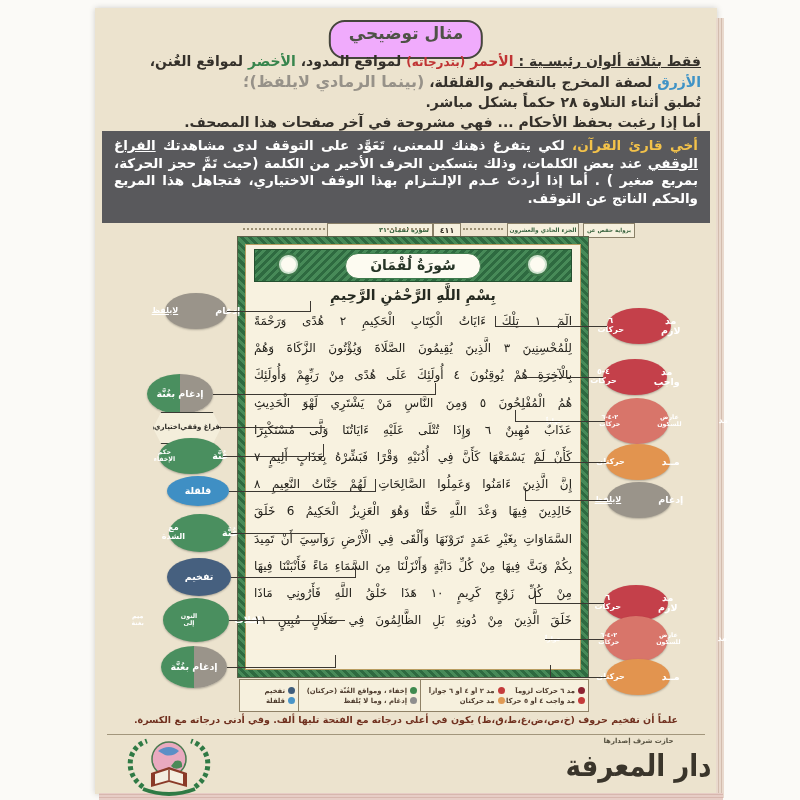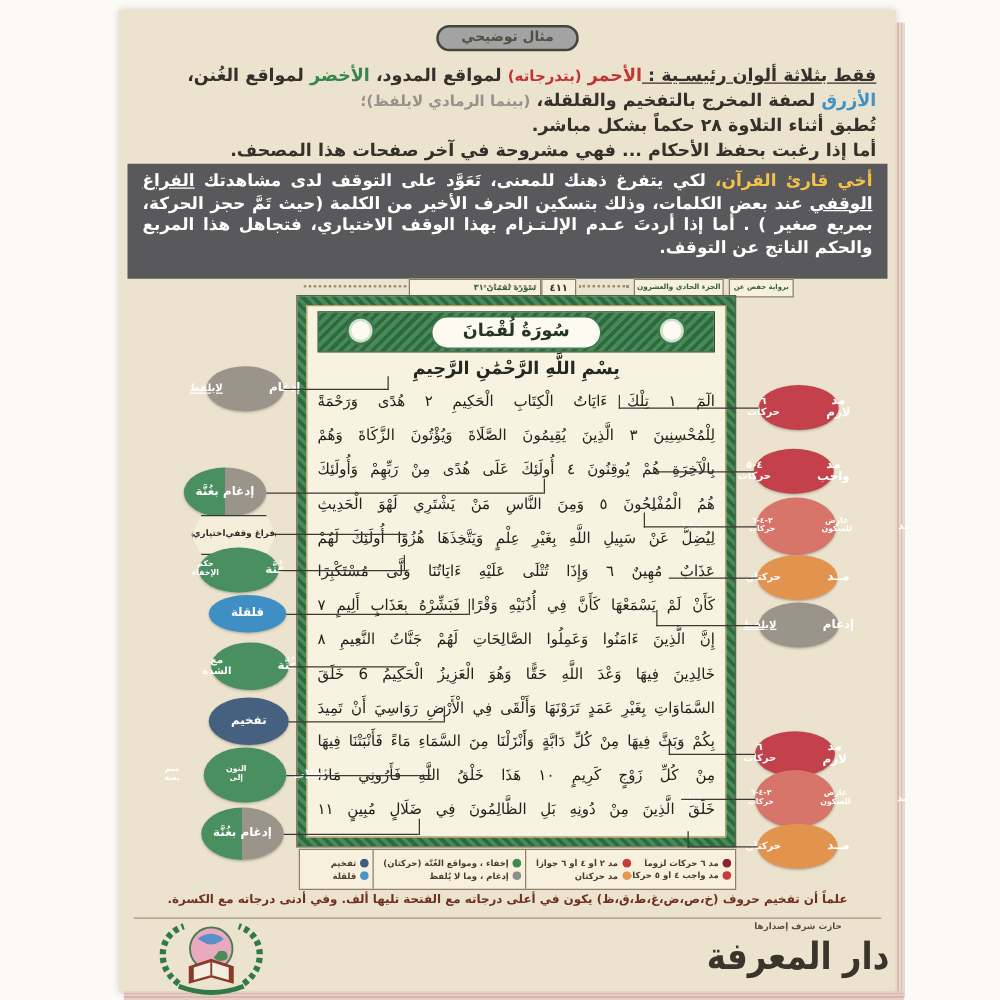--- a/index.html
+++ b/index.html
@@ -7,26 +7,26 @@
          font-family:"DejaVu Sans",sans-serif;}
   .book{position:absolute;left:95px;top:8px;width:622px;height:786px;background:#ece3ce;
         box-shadow:0 0 6px rgba(0,0,0,.18);}
   .page-edge-r{position:absolute;right:-7px;top:10px;bottom:-4px;width:8px;
         background:repeating-linear-gradient(90deg,#e9d9cd 0 2px,#d3bcae 2px 3px);}
   .page-edge-b{position:absolute;left:4px;right:-6px;bottom:-6px;height:7px;
         background:repeating-linear-gradient(0deg,#e7cdc6 0 2px,#d8b7ae 2px 3px);}
 
   
   .badge{position:absolute;top:12px;left:50%;transform:translateX(-50%);
-         border:2px solid #45453c;border-radius:16px;padding:1px 18px 3px;
-         font-size:11px;font-weight:bold;color:#4e5246;background:#a3a3a3;}
+         border:2px solid #45453c;border-radius:16px;padding:1px 18px 14px;
+         font-size:17px;font-weight:bold;color:#4e5246;background:#f0abfc;}
   .intro{position:absolute;top:43px;right:16px;left:16px;direction:rtl;text-align:right;
          color:#34302a;font-size:14px;font-weight:bold;line-height:20px;}
   .c-red{color:#c03434;} .c-green{color:#37854d;} .c-blue{color:#3f93c6;}
-  .c-gray{color:#979289;font-size:12px;} .u{text-decoration:underline;}
+  .c-gray{color:#979289;font-size:16px;} .u{text-decoration:underline;}
   .sm{font-size:12px;}
 
   
   .notice{position:absolute;top:123px;left:7px;right:7px;height:92px;box-sizing:border-box;
           background:#59595c;color:#fff;padding:6px 12px;direction:rtl;text-align:justify;
           font-size:13.5px;font-weight:bold;line-height:17.6px;}
   .hl{color:#f3c24a;}
 
   
   .tabs{position:absolute;top:215px;left:142px;width:352px;height:15px;font-weight:bold;}
@@ -135,21 +135,20 @@
         <div class="medal l"></div>
         <div class="cartouche">سُورَةُ لُقْمَانَ</div>
         <div class="medal r"></div>
       </div>
       <div class="bismillah">بِسْمِ اللَّهِ الرَّحْمَٰنِ الرَّحِيمِ</div>
       <div class="qtext">
         <div class="qline">الٓمٓ ١ تِلْكَ ءَايَاتُ الْكِتَابِ الْحَكِيمِ ٢ هُدًى وَرَحْمَةً</div>
         <div class="qline">لِلْمُحْسِنِينَ ٣ الَّذِينَ يُقِيمُونَ الصَّلَاةَ وَيُؤْتُونَ الزَّكَاةَ وَهُمْ</div>
         <div class="qline">بِالْآخِرَةِ هُمْ يُوقِنُونَ ٤ أُولَئِكَ عَلَى هُدًى مِنْ رَبِّهِمْ وَأُولَئِكَ</div>
         <div class="qline">هُمُ الْمُفْلِحُونَ ٥ وَمِنَ النَّاسِ مَنْ يَشْتَرِي لَهْوَ الْحَدِيثِ</div>
-        <div class="qline">لِيُضِلَّ عَنْ سَبِيلِ اللَّهِ بِغَيْرِ عِلْمٍ وَيَتَّخِذَهَا هُزُوًا أُولَئِكَ لَهُمْ</div>
         <div class="qline">عَذَابٌ مُهِينٌ ٦ وَإِذَا تُتْلَى عَلَيْهِ ءَايَاتُنَا وَلَّى مُسْتَكْبِرًا</div>
         <div class="qline">كَأَنْ لَمْ يَسْمَعْهَا كَأَنَّ فِي أُذُنَيْهِ وَقْرًا فَبَشِّرْهُ بِعَذَابٍ أَلِيمٍ ٧</div>
         <div class="qline">إِنَّ الَّذِينَ ءَامَنُوا وَعَمِلُوا الصَّالِحَاتِ لَهُمْ جَنَّاتُ النَّعِيمِ ٨</div>
         <div class="qline">خَالِدِينَ فِيهَا وَعْدَ اللَّهِ حَقًّا وَهُوَ الْعَزِيزُ الْحَكِيمُ 6 خَلَقَ</div>
         <div class="qline">السَّمَاوَاتِ بِغَيْرِ عَمَدٍ تَرَوْنَهَا وَأَلْقَى فِي الْأَرْضِ رَوَاسِيَ أَنْ تَمِيدَ</div>
         <div class="qline">بِكُمْ وَبَثَّ فِيهَا مِنْ كُلِّ دَابَّةٍ وَأَنْزَلْنَا مِنَ السَّمَاءِ مَاءً فَأَنْبَتْنَا فِيهَا</div>
         <div class="qline">مِنْ كُلِّ زَوْجٍ كَرِيمٍ ١٠ هَذَا خَلْقُ اللَّهِ فَأَرُونِي مَاذَا</div>
         <div class="qline">خَلَقَ الَّذِينَ مِنْ دُونِهِ بَلِ الظَّالِمُونَ فِي ضَلَالٍ مُبِينٍ ١١</div>
       </div>
     </div>

